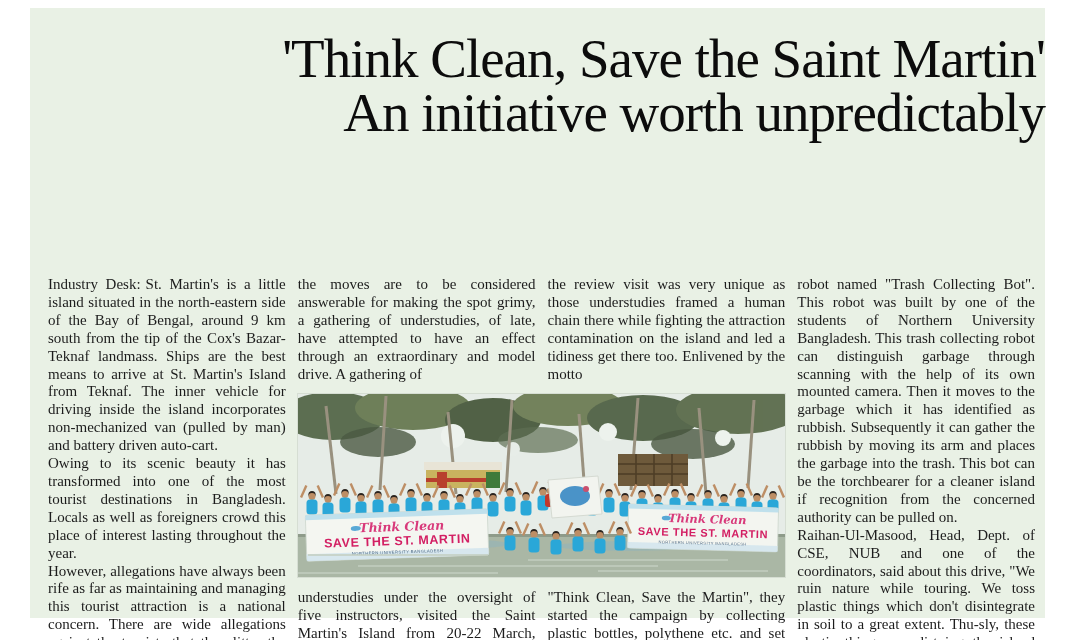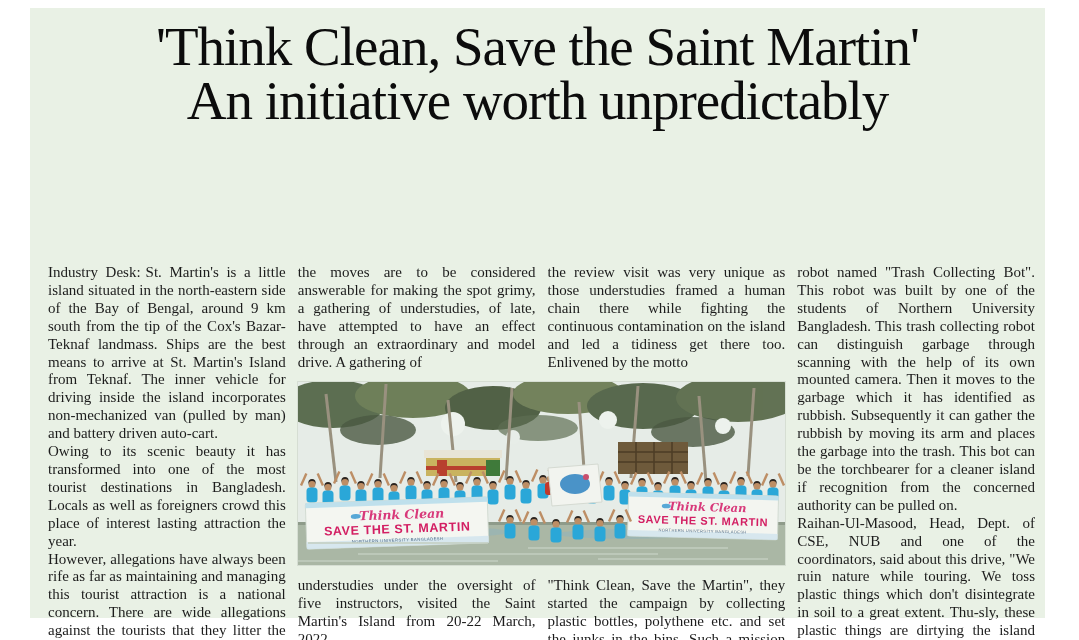--- a/index.html
+++ b/index.html
@@ -5,21 +5,21 @@
   html,body{margin:0;padding:0;}
   body{
     width:1079px;height:640px;background:#ffffff;position:relative;
     font-family:"Liberation Serif", serif;overflow:hidden;
   }
   .paper{
     position:absolute;left:30px;top:8px;width:1015px;height:610px;
     background:#e9f1e5;color:#1b1b1b;
   }
   .headline{
-    text-align:center;padding-top:12px;color:#0c0c0c;
+    text-align:right;padding-top:24px;color:#0c0c0c;
     font-size:55px;line-height:54px;letter-spacing:-1px;font-weight:500;
   }
   .cols{
     position:absolute;left:0;top:136px;right:0;bottom:6px;
     display:flex;gap:12px;padding:0 10px 0 18px;
   }
   .col{
     flex:1 1 0;font-size:15px;line-height:17.9px;text-align:justify;
     color:#1c1c1c;overflow:hidden;
   }
@@ -44,33 +44,33 @@
 
   <div class="headline">
     <div>'Think Clean, Save the Saint Martin'</div>
     <div>An initiative worth unpredictably</div>
   </div>
 
   <div class="cols" style="position:relative;">
 
     <div class="col">
       <p><b class="byline">Industry Desk:</b><span>St. Martin's is a little island situated in the north-eastern side of the Bay of Bengal, around 9 km south from the tip of the Cox's Bazar-Teknaf landmass. Ships are the best means to arrive at St. Martin's Island from Teknaf. The inner vehicle for driving inside the island incorporates non-mechanized van (pulled by man) and battery driven auto-cart.</span></p>
-      <p>Owing to its scenic beauty it has transformed into one of the most tourist destinations in Bangladesh. Locals as well as foreigners crowd this place of interest lasting attraction the year.</p>
+      <p>Owing to its scenic beauty it has transformed into one of the most tourist destinations in Bangladesh. Locals as well as foreigners crowd this place of interest lasting throughout the year.</p>
       <p>However, allegations have always been rife as far as maintaining and managing this tourist attraction is a national concern. There are wide allegations against the tourists that they litter the spot by tossing junks hither and thither unpredictably. Notwithstanding the way that travelers in the greater part of</p>
     </div>
 
     <div class="col">
       <p>the moves are to be considered answerable for making the spot grimy, a gathering of understudies, of late, have attempted to have an effect through an extraordinary and model drive. A gathering of</p>
       <div class="photo-spacer"></div>
       <p>understudies under the oversight of five instructors, visited the Saint Martin's Island from 20-22 March, 2022.</p>
 
     </div>
 
     <div class="col">
-      <p>the review visit was very unique as those understudies framed a human chain there while fighting the continuous contamination on the island and led a tidiness get there too. Enlivened by the motto</p>
+      <p>the review visit was very unique as those understudies framed a human chain there while fighting the attraction contamination on the island and led a tidiness get there too. Enlivened by the motto</p>
       <div class="photo-spacer"></div>
       <p>"Think Clean, Save the Martin", they started the campaign by collecting plastic bottles, polythene etc. and set the junks in the bins. Such a mission drew broad appreciation from the vacationers.</p>
 
     </div>
 
     <div class="col">
       <p>robot named "Trash Collecting Bot". This robot was built by one of the students of Northern University Bangladesh. This trash collecting robot can distinguish garbage through scanning with the help of its own mounted camera. Then it moves to the garbage which it has identified as rubbish. Subsequently it can gather the rubbish by moving its arm and places the garbage into the trash. This bot can be the torchbearer for a cleaner island if recognition from the concerned authority can be pulled on.</p>
       <p>Raihan-Ul-Masood, Head, Dept. of CSE, NUB and one of the coordinators, said about this drive, "We ruin nature while touring. We toss plastic things which don't disintegrate in soil to a great extent. Thu-sly, these plastic things are dirtying the island and placing the biological equilibrium of the sea in danger.</p>
     </div>
 

